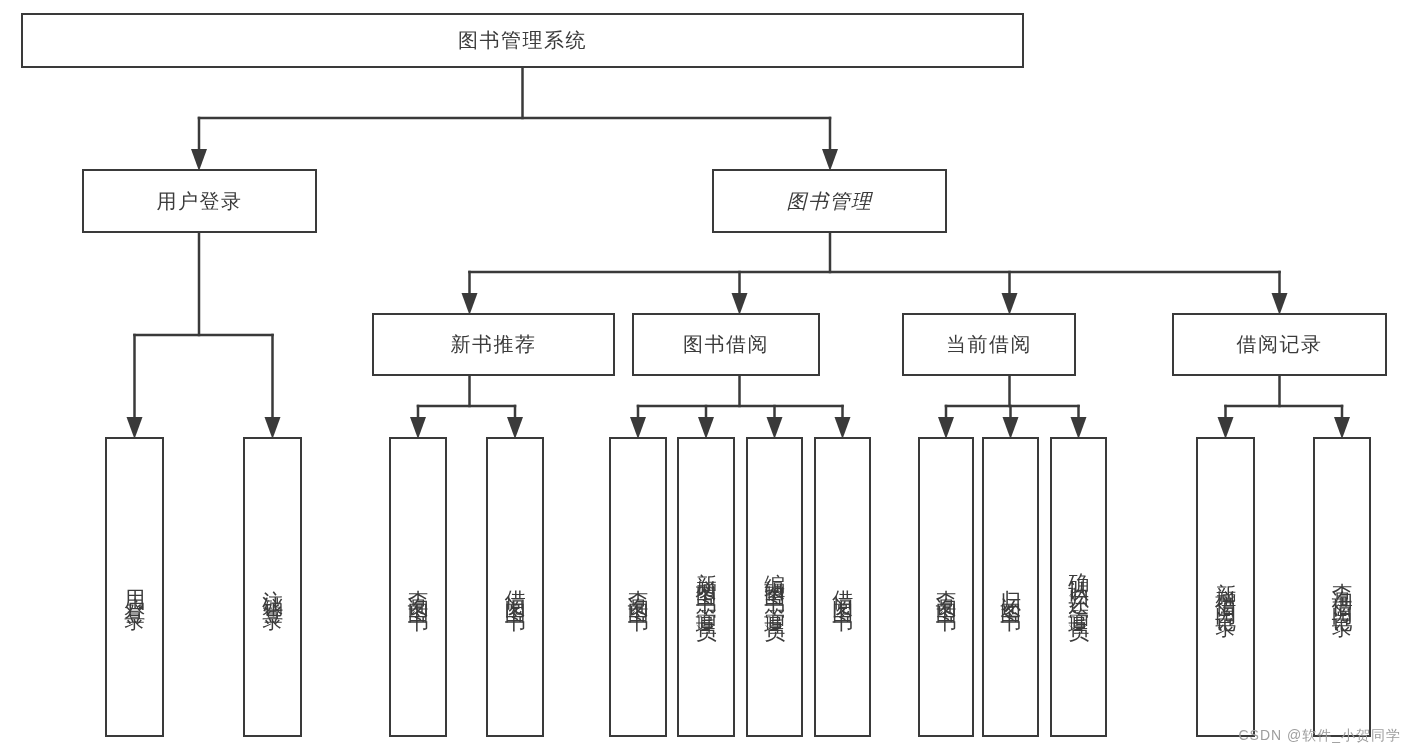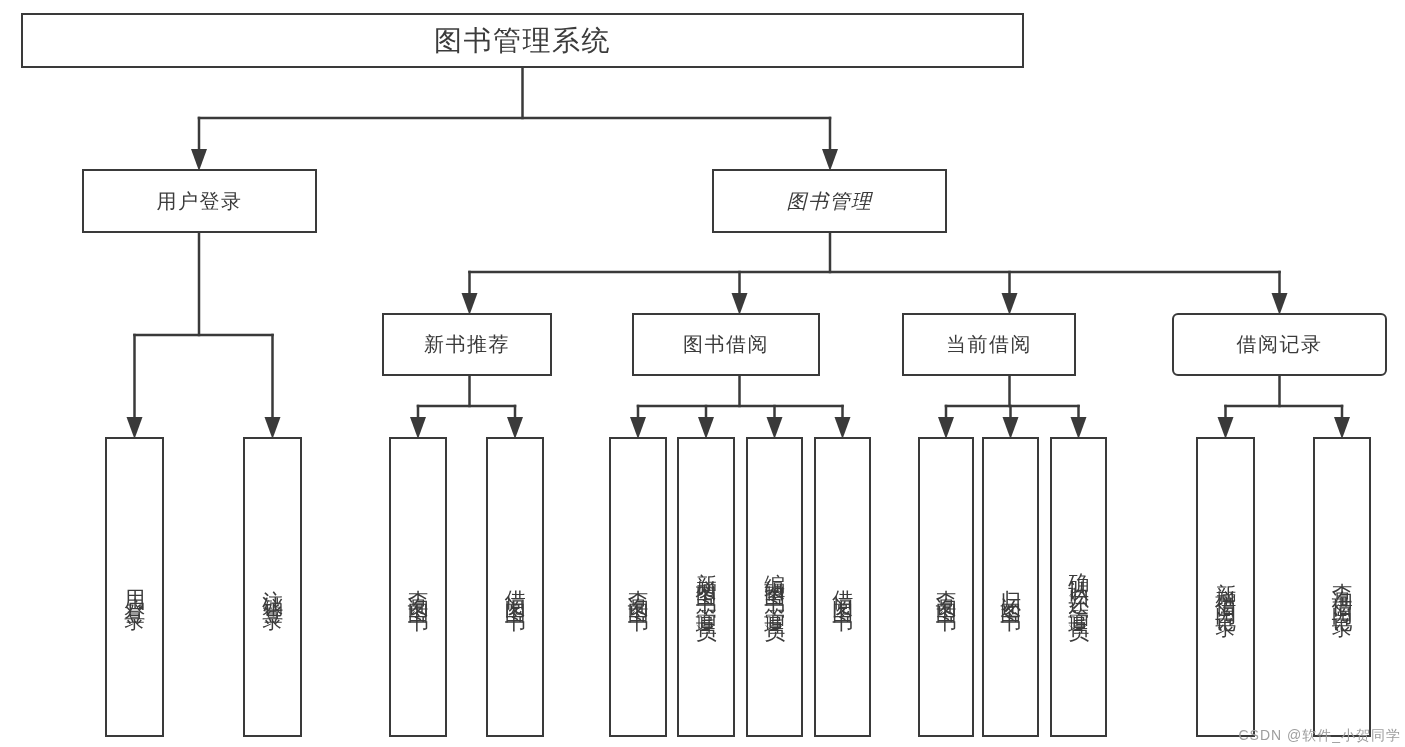--- a/index.html
+++ b/index.html
@@ -21,21 +21,21 @@
   .node {
     position: absolute;
     background: #ffffff;
     border: 2.5px solid #3a3a3a;
     display: flex;
     align-items: center;
     justify-content: center;
     color: #3b3b3b;
   }
   .h-node { font-size: 20px; letter-spacing: 1.5px; }
-  .root-node { font-size: 28px; letter-spacing: 1.5px; }
+  .root-node { font-size: 20px; letter-spacing: 1.5px; }
   .v-node .vtext {
     writing-mode: vertical-lr;
     text-orientation: mixed;
     font-size: 21px;
     letter-spacing: 7px;
     line-height: 1.35;
     white-space: nowrap;
   }
   .watermark {
     position: absolute;
@@ -120,30 +120,30 @@
     <span>图书管理系统</span>
   </div>
 
   <div class="node h-node" style="left:82px; top:169px; width:235px; height:64px;">
     <span>用户登录</span>
   </div>
   <div class="node h-node" style="left:712px; top:169px; width:235px; height:64px;font-style:italic;">
     <span>图书管理</span>
   </div>
 
-  <div class="node h-node" style="left:382px; top:313px; width:170px; height:63px;">
+  <div class="node h-node" style="left:372px; top:313px; width:243px; height:63px;">
     <span>新书推荐</span>
   </div>
   <div class="node h-node" style="left:632px; top:313px; width:188px; height:63px;">
     <span>图书借阅</span>
   </div>
   <div class="node h-node" style="left:902px; top:313px; width:174px; height:63px;">
     <span>当前借阅</span>
   </div>
-  <div class="node h-node" style="left:1172px; top:313px; width:215px; height:63px;border-radius:6px;">
+  <div class="node h-node" style="left:1172px; top:313px; width:215px; height:63px;">
     <span>借阅记录</span>
   </div>
 
   <div class="node v-node" style="left:105px; top:437px; width:59px; height:300px;">
     <span class="vtext">用户登录</span>
   </div>
   <div class="node v-node" style="left:243px; top:437px; width:59px; height:300px;">
     <span class="vtext">注销登录</span>
   </div>
 

